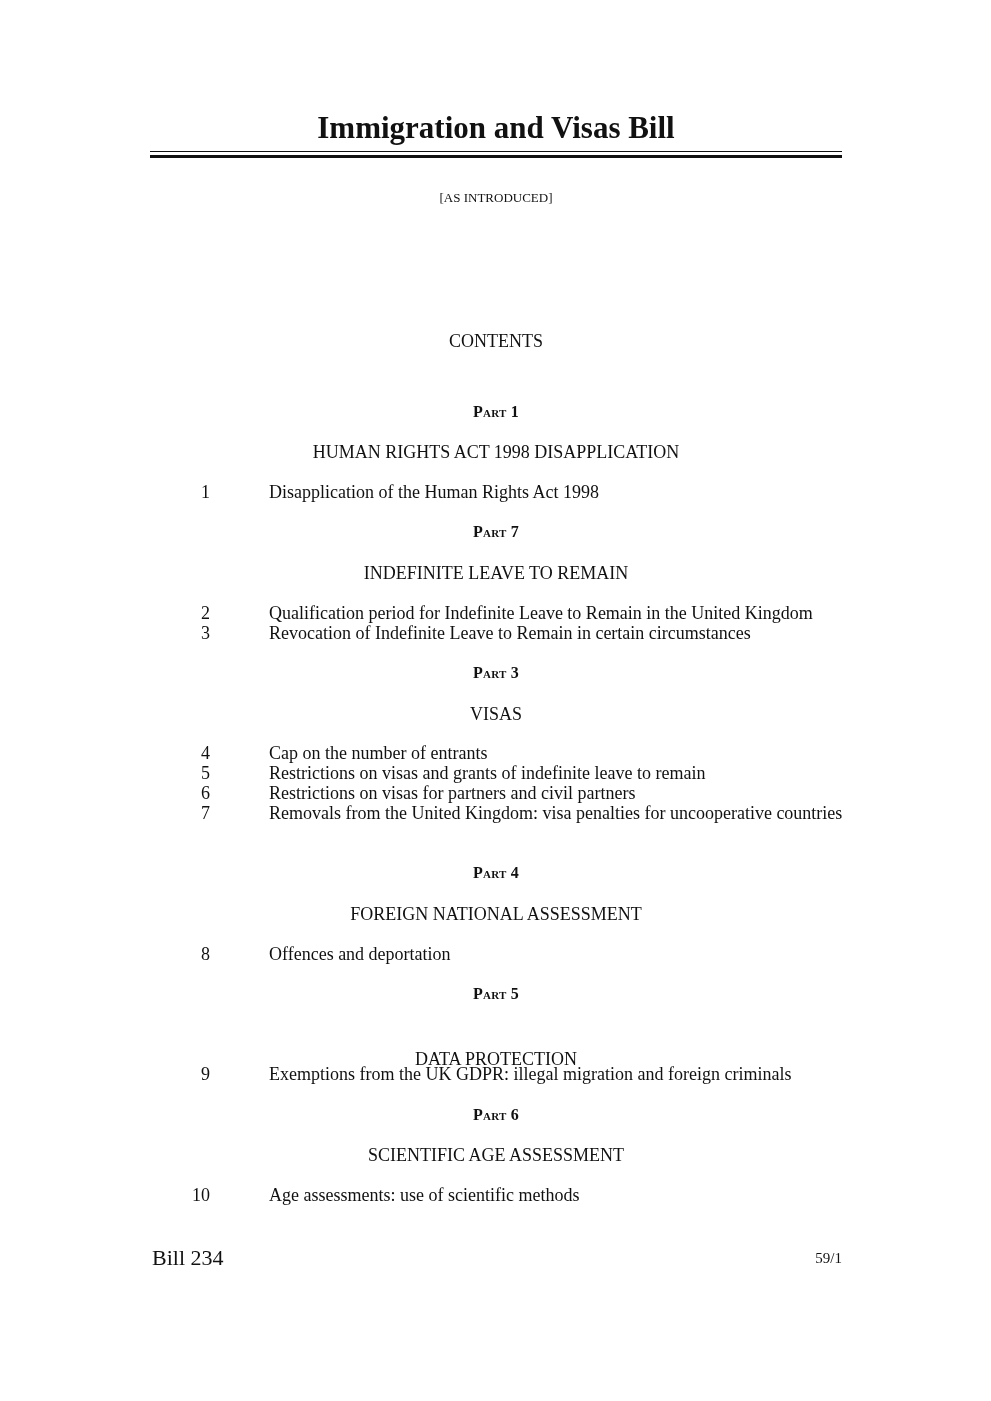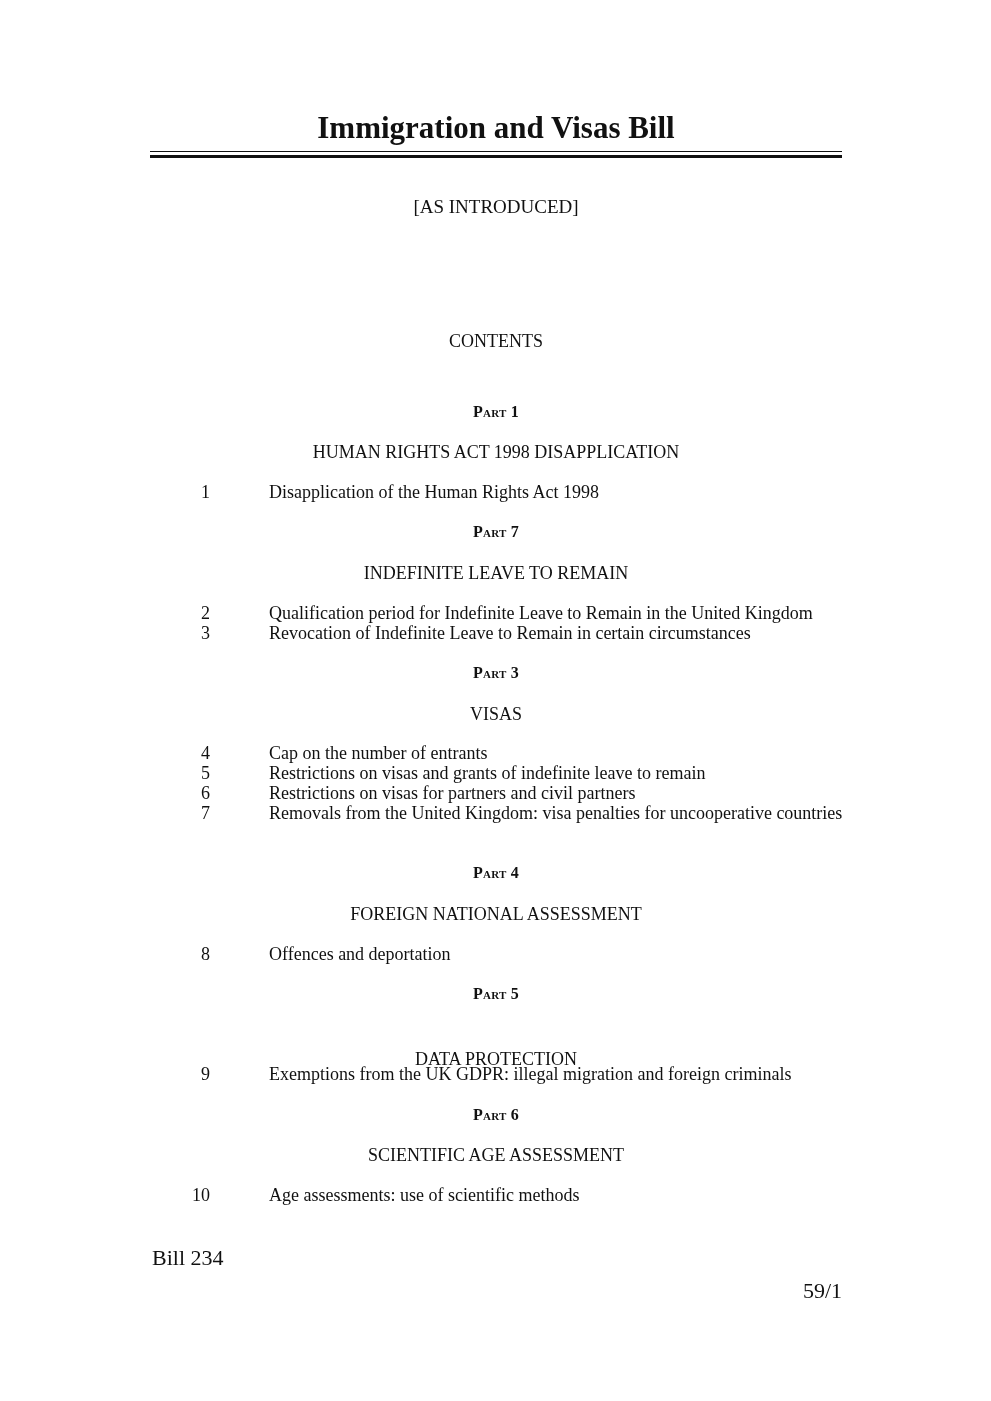--- a/index.html
+++ b/index.html
@@ -2,29 +2,29 @@
 <html><head>
 <meta charset="utf-8">
 <style>
   html, body { margin:0; padding:0; background:#ffffff; }
   body { width:991px; height:1401px; position:relative; font-family:"Liberation Serif","DejaVu Serif",serif; color:#111; }
   .abs { position:absolute; }
   .center { left:150px; width:692px; text-align:center; }
   #title { top:108px; font-size:31px; font-weight:bold; line-height:40px; }
   #rule-thin { left:150px; width:692px; top:151px; height:0; border-top:1.5px solid #111; }
   #rule-thick { left:150px; width:692px; top:155px; height:0; border-top:3px solid #111; }
-  #status { top:195px; font-size:19px; line-height:24px; }
+  #status { top:186px; font-size:13px; line-height:24px; }
   #contents { top:327px; font-size:18px; line-height:28px; }
   .part { font-size:16px; font-weight:bold; font-variant:small-caps; line-height:20px; letter-spacing:0.2px; }
   .heading { font-size:18px; line-height:22px; }
   .item { left:150px; width:692px; font-size:18px; line-height:20px; }
   .item .num { position:absolute; right:calc(692px - 60px); width:60px; text-align:right; }
   .item .txt { position:absolute; left:79px; width:620px;margin-left:40px; }
   #footer-left { left:152px; top:1247px; font-size:22px; line-height:22px; }
-  #footer-right { right:149px; top:1247px; font-size:22px; line-height:22px; text-align:right;margin-top:33px; }
+  #footer-right { right:149px; top:1247px; font-size:15px; line-height:22px; text-align:right; }
 </style>
 </head>
 <body>
 
 <div id="title" class="abs center">Immigration and Visas Bill</div>
 <div id="rule-thin" class="abs"></div>
 <div id="rule-thick" class="abs"></div>
 <div id="status" class="abs center">[AS INTRODUCED]</div>
 <div id="contents" class="abs center">CONTENTS</div>
 

